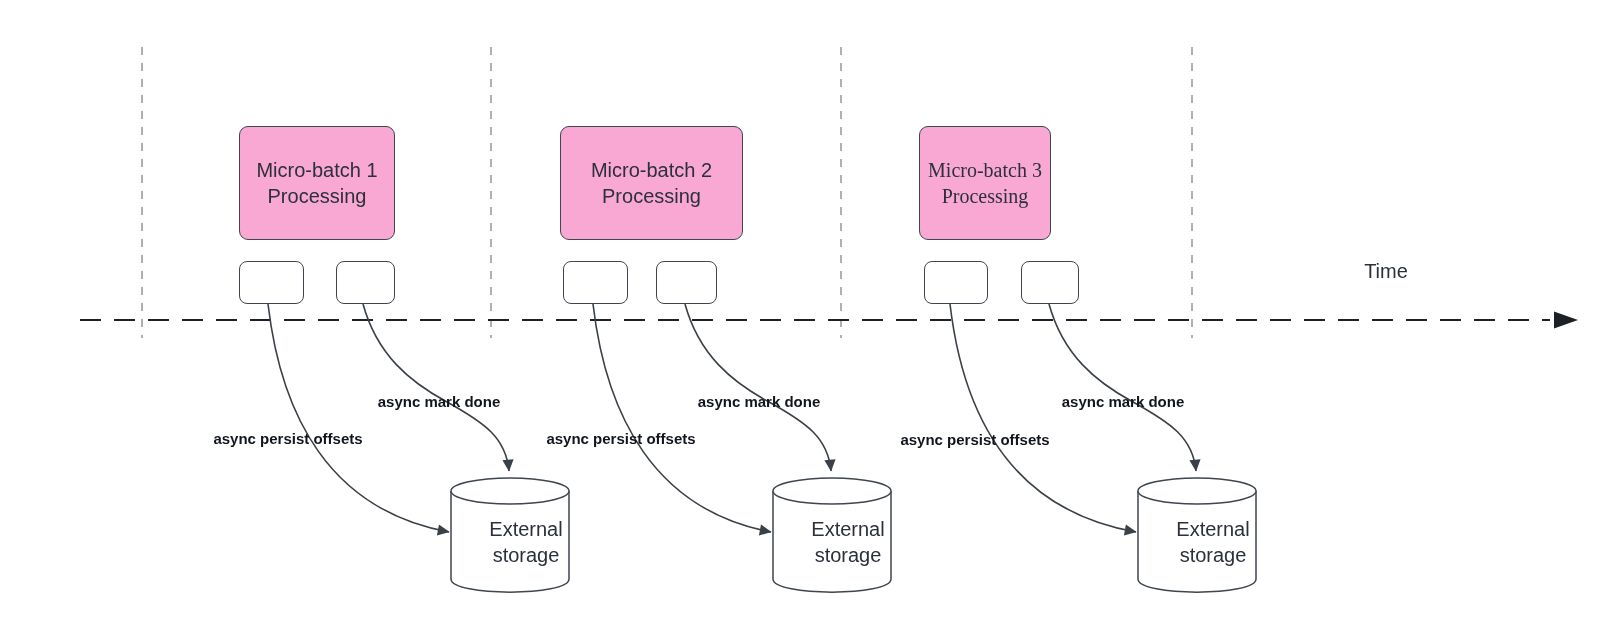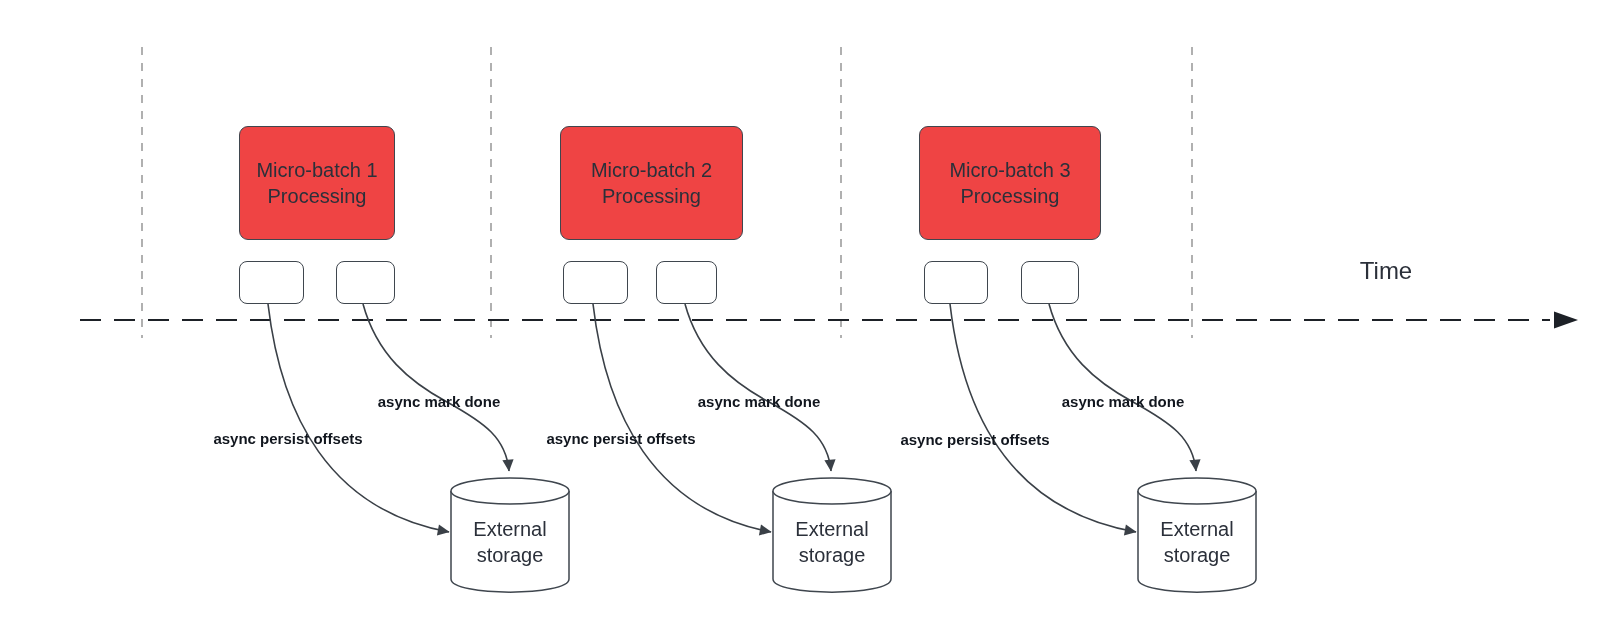--- a/index.html
+++ b/index.html
@@ -25,21 +25,21 @@
   .guide { stroke: var(--guide); stroke-width: 2; stroke-dasharray: 8 8; fill: none; }
   .axis  { stroke: var(--axis);  stroke-width: 2; stroke-dasharray: 21 13; fill: none; }
   .axis-head { fill: var(--axis); stroke: none; }
   .curve { stroke: var(--curve); stroke-width: 1.6; fill: none; marker-end: url(#arrowhead); }
   #arrowhead path { fill: var(--curve); }
   .cyl-body, .cyl-top { fill: #ffffff; stroke: var(--stroke); stroke-width: 1.5; }
 
   
   .box {
     position: absolute;
-    background: #ef4444;
+    background: #f9a8d4;
     border: 1px solid var(--stroke);
     border-radius: 9px;
     display: flex; align-items: center; justify-content: center;
     text-align: center;
     color: var(--box_text);
     font-size: 20px; line-height: 26px;
     white-space: pre-line;
   }
   .slot {
     position: absolute;
@@ -55,26 +55,27 @@
     white-space: nowrap;
     margin-top: 12px;
   }
   .storage-label {
     position: absolute;
     transform: translate(-50%, -50%);
     text-align: center;
     color: var(--box_text);
     font-size: 20px; line-height: 26px;
     white-space: pre-line;
+    margin-left: 16px;
   }
   .time-label {
     position: absolute;
     transform: translate(-50%, -50%);
     color: var(--box_text);
-    font-size: 24px;
+    font-size: 20px;
     white-space: nowrap;
   }
 </style>
 </head>
 <body>
 
 <div class="canvas">
 
   <svg width="1600" height="642" viewBox="0 0 1600 642">
     <defs>
@@ -125,21 +126,21 @@
 
   <div class="box" style="left:560px; top:126px; width:183px; height:114px;">Micro-batch 2
 Processing</div>
   <div class="slot" style="left:563px; top:261px; width:65px; height:43px;"></div>
   <div class="slot" style="left:656px; top:261px; width:61px; height:43px;"></div>
   <div class="async-label" style="left:621px; top:426px;">async persist offsets</div>
   <div class="async-label" style="left:759px; top:389px;">async mark done</div>
   <div class="storage-label" style="left:832px; top:542px;">External
 storage</div>
 
-  <div class="box" style="left:919px; top:126px; width:182px; height:114px;">Micro-batch 3
+  <div class="box" style="left:919px; top:126px; width:132px; height:114px;font-family:Liberation Serif, serif;">Micro-batch 3
 Processing</div>
   <div class="slot" style="left:924px; top:261px; width:64px; height:43px;"></div>
   <div class="slot" style="left:1021px; top:261px; width:58px; height:43px;"></div>
   <div class="async-label" style="left:975px; top:427px;">async persist offsets</div>
   <div class="async-label" style="left:1123px; top:389px;">async mark done</div>
   <div class="storage-label" style="left:1197px; top:542px;">External
 storage</div>
 
   <div class="time-label" style="left:1386px; top:271px;">Time</div>
 

